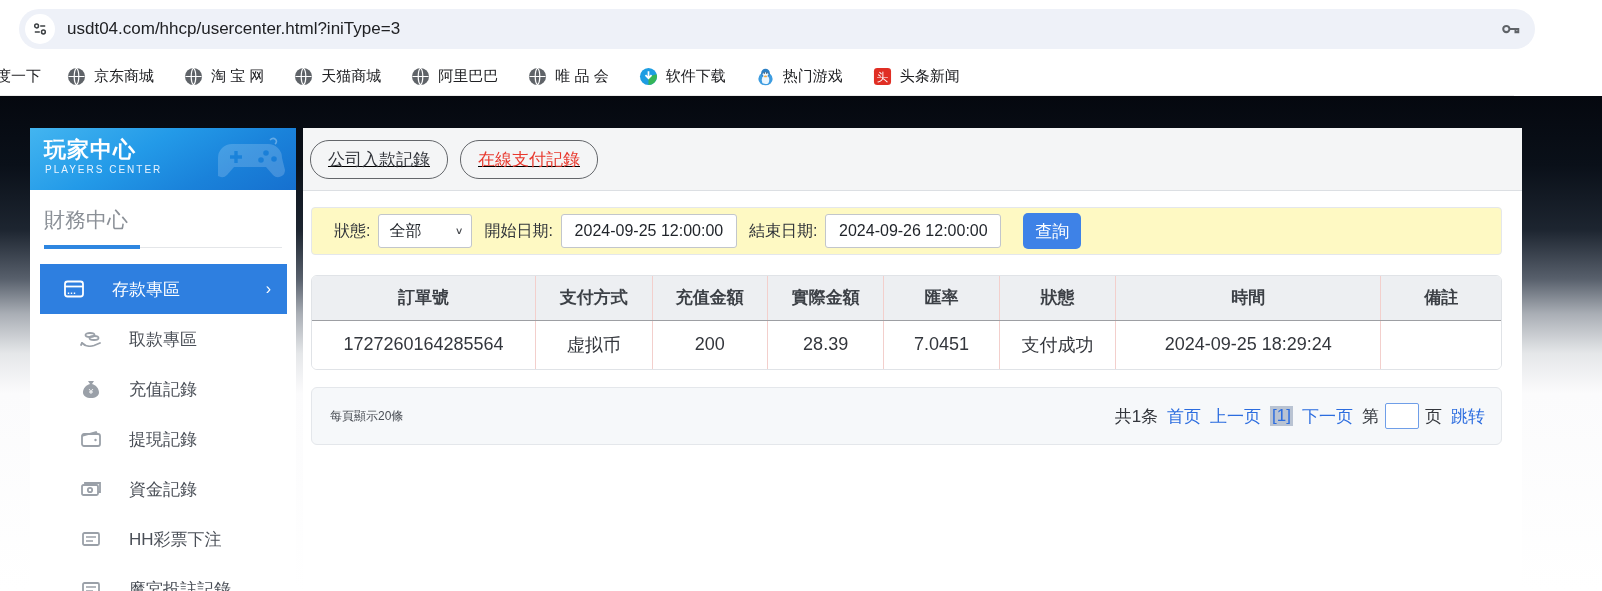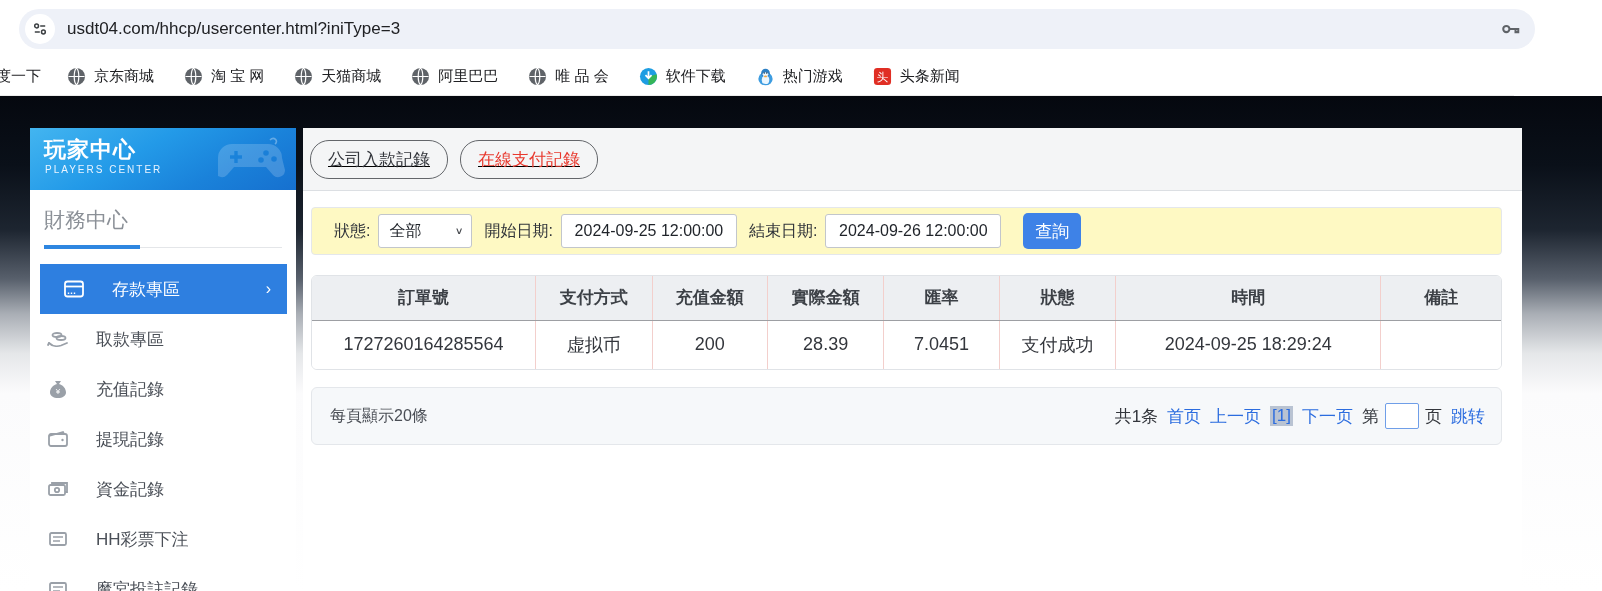--- a/index.html
+++ b/index.html
@@ -32,21 +32,21 @@
   .sb-header { position:relative; height:62px; overflow:hidden;
     background:linear-gradient(150deg,#43b5f0 0%,#239ae8 40%,#1a82da 70%,#1670cf 100%); }
   .sb-title { position:absolute; left:14px; top:7px; color:#fff; font-size:22px; font-weight:bold; letter-spacing:1px; }
   .sb-sub { position:absolute; left:15px; top:36px; color:#eaf4ff; font-size:10px; letter-spacing:2px; }
   .sb-gamepad { position:absolute; right:8px; top:8px; opacity:.32; }
   .sb-section { margin:16px 0 0 14px; font-size:21px; color:#8b9097; }
   .sb-rule { position:relative; margin:12px 14px 0 14px; height:4px; }
   .sb-rule .grayline { position:absolute; left:0; right:0; top:1px; height:1px; background:#e4e6e9; }
   .sb-rule .bluebar { position:absolute; left:0; top:-1px; width:96px; height:4px; background:#2e86e0; }
   .sb-menu { margin-top:14px; }
-  .sb-item { position:relative; height:50px; display:flex; align-items:center; padding-left:16px; cursor:pointer; color:#4a4f57; }
+  .sb-item { position:relative; height:50px; display:flex; align-items:center; padding-left:49px; cursor:pointer; color:#4a4f57; }
   .sb-item .mi { width:24px; height:24px; margin-right:26px; flex:0 0 auto; color:#9aa0a8; }
   .sb-item .mi svg { display:block; }
   .sb-item .lbl { font-size:17px; }
   .sb-item.active { margin:0 9px 0 10px; padding-left:22px; background:#2e7fe0; color:#fff; }
   .sb-item.active .mi { color:#fff; }
   .sb-item .chev { position:absolute; right:16px; font-size:16px; color:#fff; }
 
   
   .main { position:absolute; left:303px; top:32px; width:1219px; height:463px; background:#fff; }
   .tabstrip { height:63px; background:#f4f5f6; border-bottom:1px solid #dcdfe3;
@@ -74,21 +74,21 @@
   table { width:100%; border-collapse:collapse; table-layout:fixed; }
   thead th { height:44px; background:#edeff2; font-size:17px; font-weight:bold; color:#3c4046;
     border-left:1px solid #f3cfcc; border-bottom:1px solid #9d9fa3; text-align:center; }
   thead th:first-child { border-left:none; }
   tbody td { height:49px; background:#fff; font-size:18px; color:#33363c; text-align:center;
     border-left:1px solid #f3cfcc; }
   tbody td:first-child { border-left:none; }
 
   .pagerbox { margin-top:17px; height:58px; background:#f6f8fa; border:1px solid #e4e7eb;
     border-radius:6px; display:flex; align-items:center; justify-content:space-between; padding:0 16px 0 18px; }
-  .pg-left { font-size:16px; color:#4a4e55; }
+  .pg-left { font-size:12px; color:#4a4e55; }
   .pg-right { display:flex; align-items:center; font-size:17px; color:#33363c; }
   .pg-right > * { margin-left:9px; }
   .pg-link { color:#2b6cdf; cursor:pointer; text-decoration:none; }
   .pg-cur { color:#2b6cdf; background:#b9c3d2; padding:0 2px; }
   .pg-input { width:34px; height:26px; border:1px solid #6f9ee8; border-radius:2px; background:#fff;
     margin-left:6px; }
   .pg-zh { margin-left:6px; }
 </style>
 </head>
 <body>

